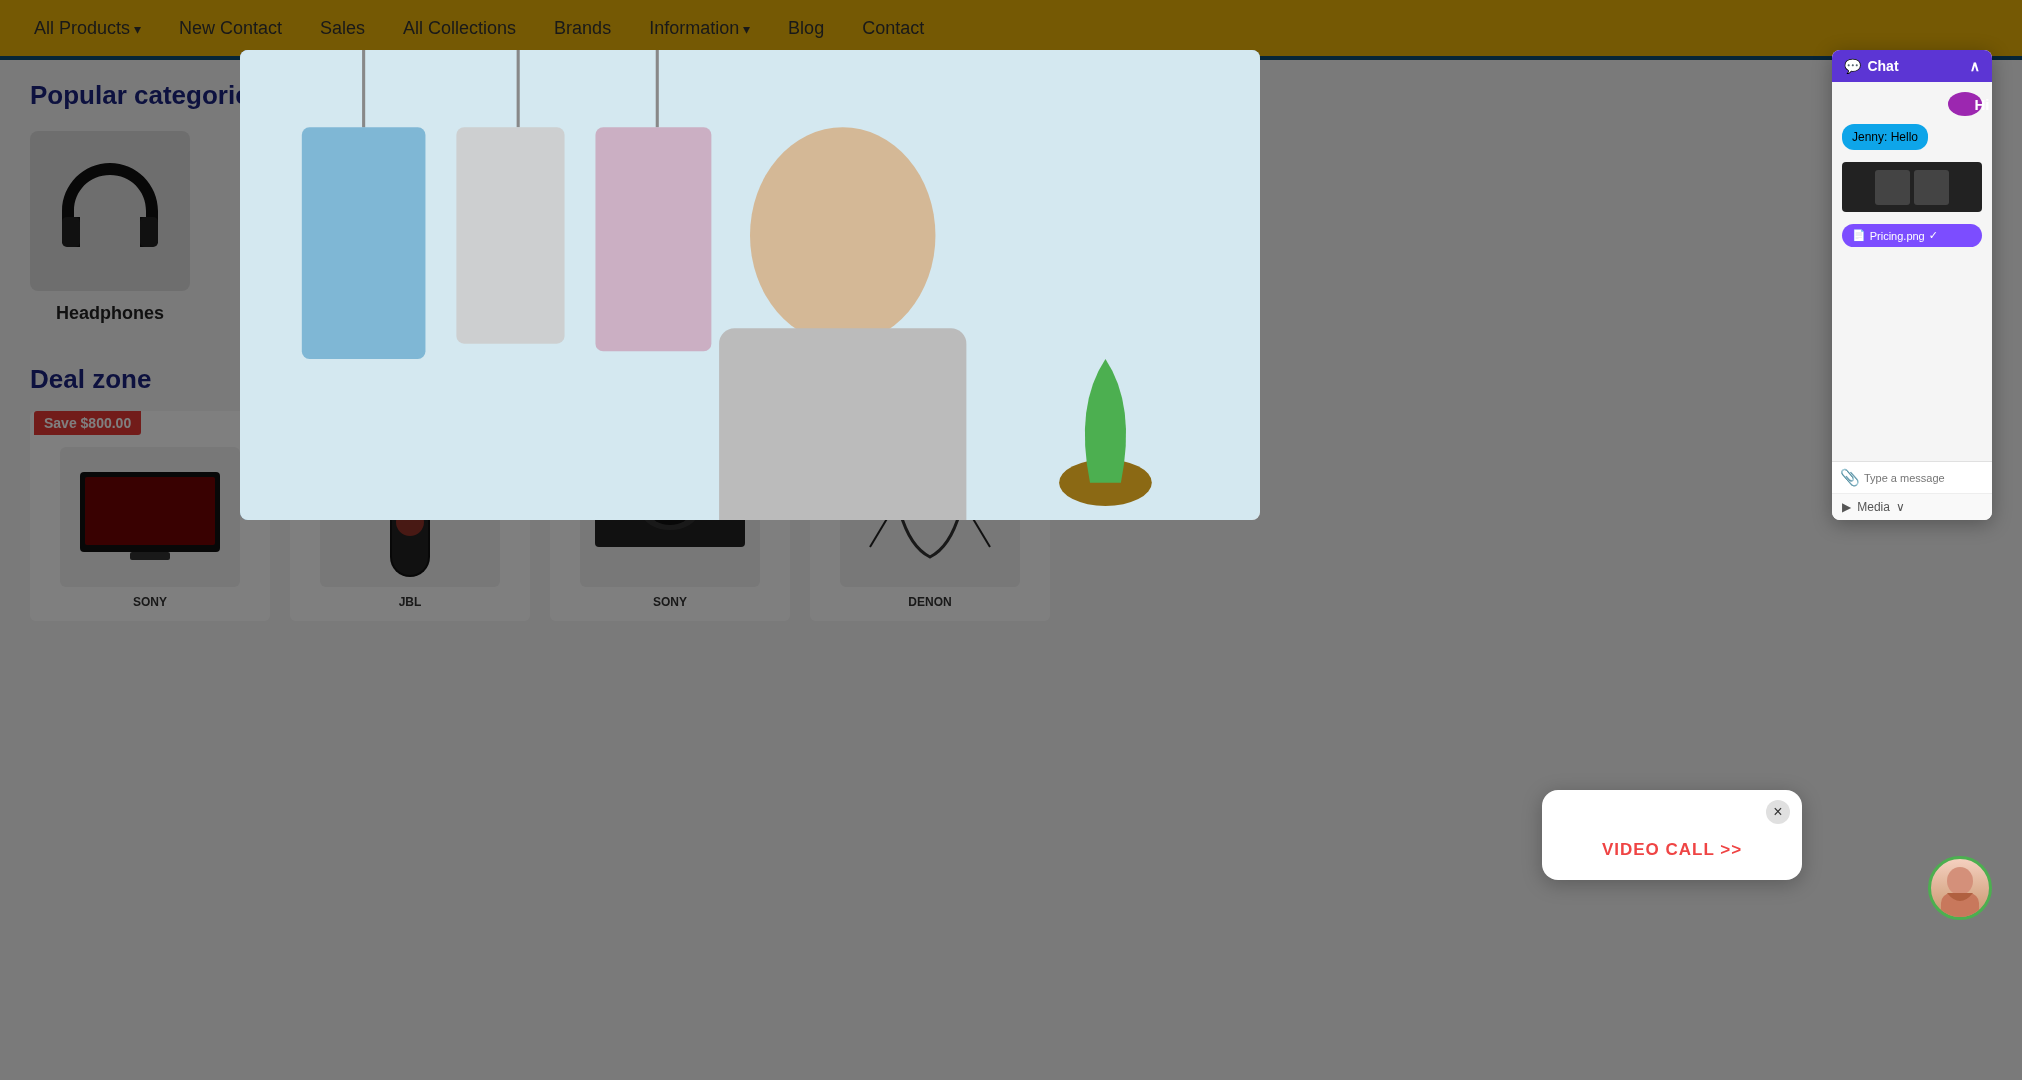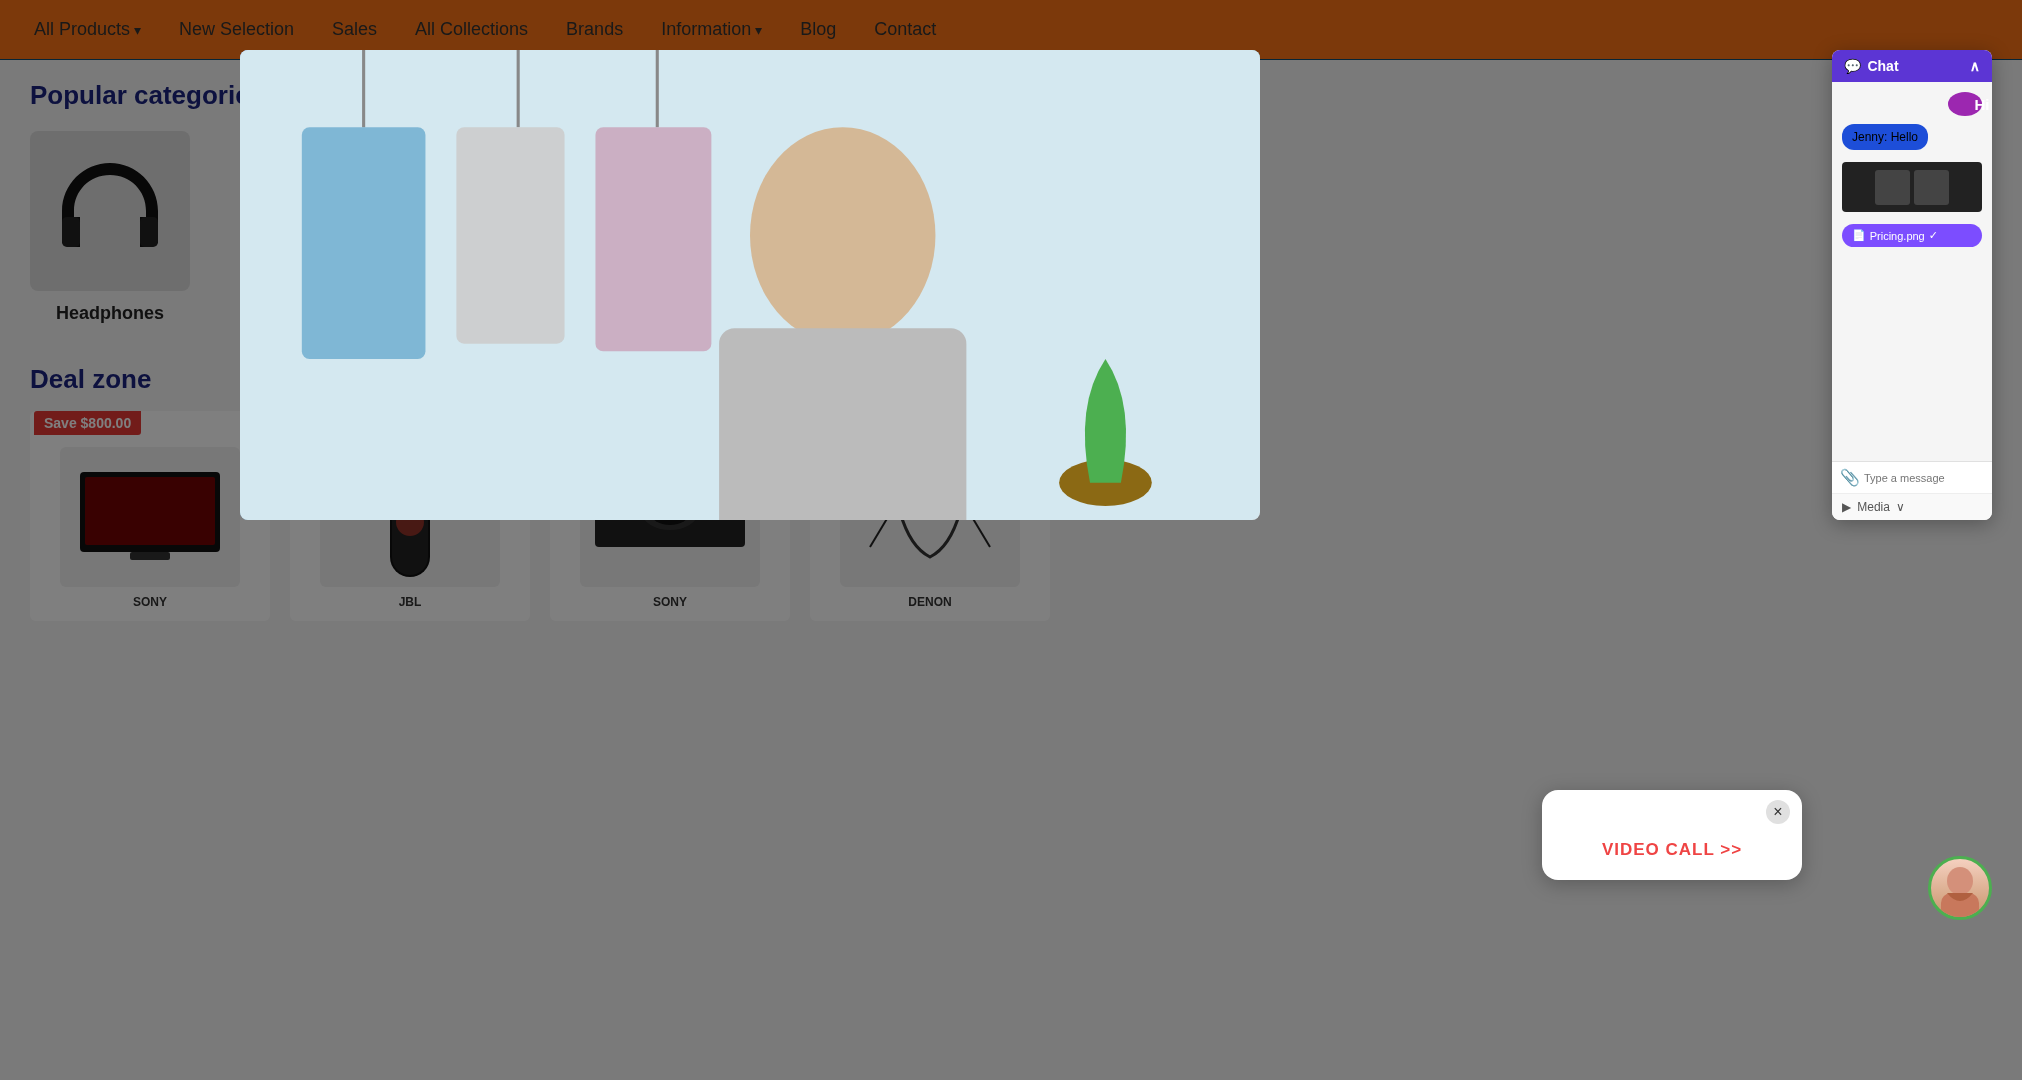--- a/index.html
+++ b/index.html
@@ -9,24 +9,24 @@
       width: 2022px;
       min-height: 1080px;
       overflow: hidden;
       position: relative;
     }
 
     
     .nav-bar {
       display: flex;
       align-items: center;
-      background: #f97316;
+      background: #eab308;
       padding: 0 20px;
       height: 60px;
-      border-bottom: 1px solid #0c4a6e;
+      border-bottom: 4px solid #0c4a6e;
       gap: 10px;
       z-index: 1;
       position: relative;
     }
     .nav-item {
       font-size: 18px;
       color: #333;
       padding: 8px 14px;
       cursor: pointer;
       white-space: nowrap;
@@ -224,21 +224,21 @@
     .chat-body {
       flex: 1;
       padding: 10px;
       background: #f5f5f5;
       display: flex;
       flex-direction: column;
       gap: 8px;
       overflow-y: auto;
     }
     .chat-bubble {
-      background: #1d4ed8;
+      background: #0ea5e9;
       border-radius: 12px;
       padding: 6px 10px;
       font-size: 12px;
       max-width: 90%;
       align-self: flex-start;
     }
     .chat-avatar {
       width: 24px;
       height: 24px;
       border-radius: 50%;
@@ -389,21 +389,21 @@
       align-items: center;
       justify-content: center;
       font-size: 60px;
     }
   </style>
 </head>
 <body>
 
 <nav class="nav-bar">
   <div class="nav-item with-arrow">All Products</div>
-  <div class="nav-item">New Selection</div>
+  <div class="nav-item">New Contact</div>
   <div class="nav-item">Sales</div>
   <div class="nav-item">All Collections</div>
   <div class="nav-item">Brands</div>
   <div class="nav-item with-arrow">Information</div>
   <div class="nav-item">Blog</div>
   <div class="nav-item">Contact</div>
 </nav>
 
 <div class="main-content">
 

